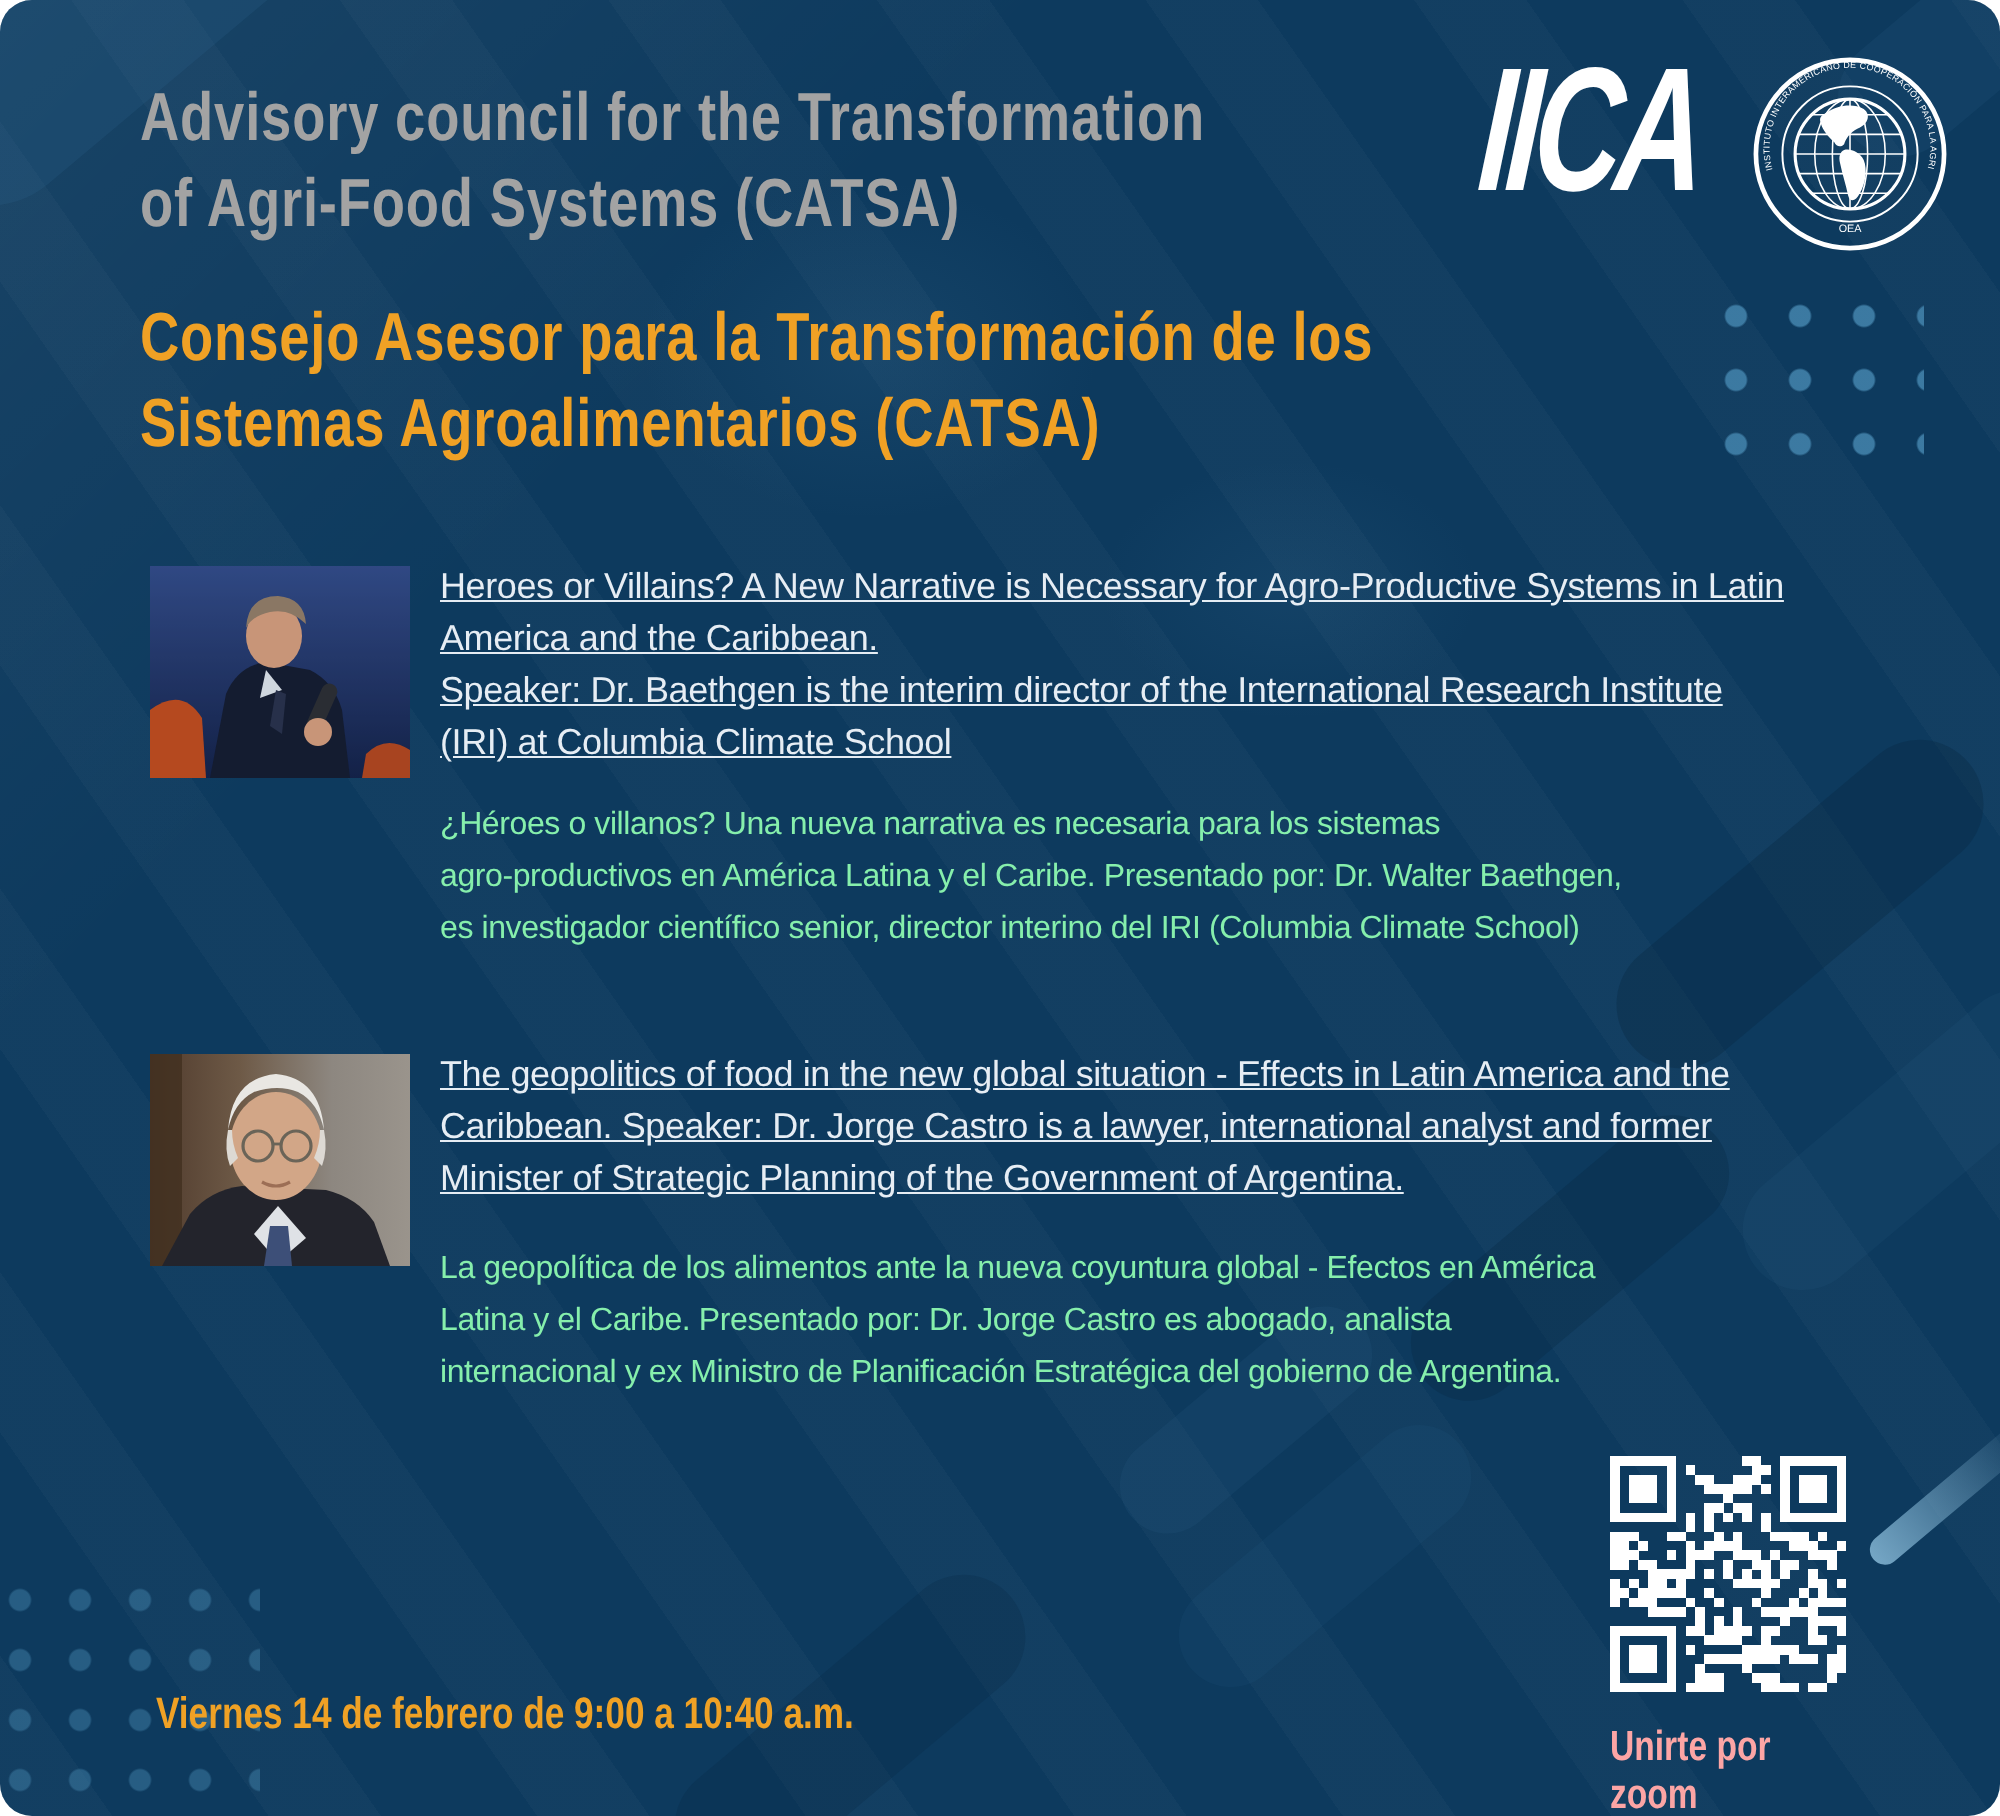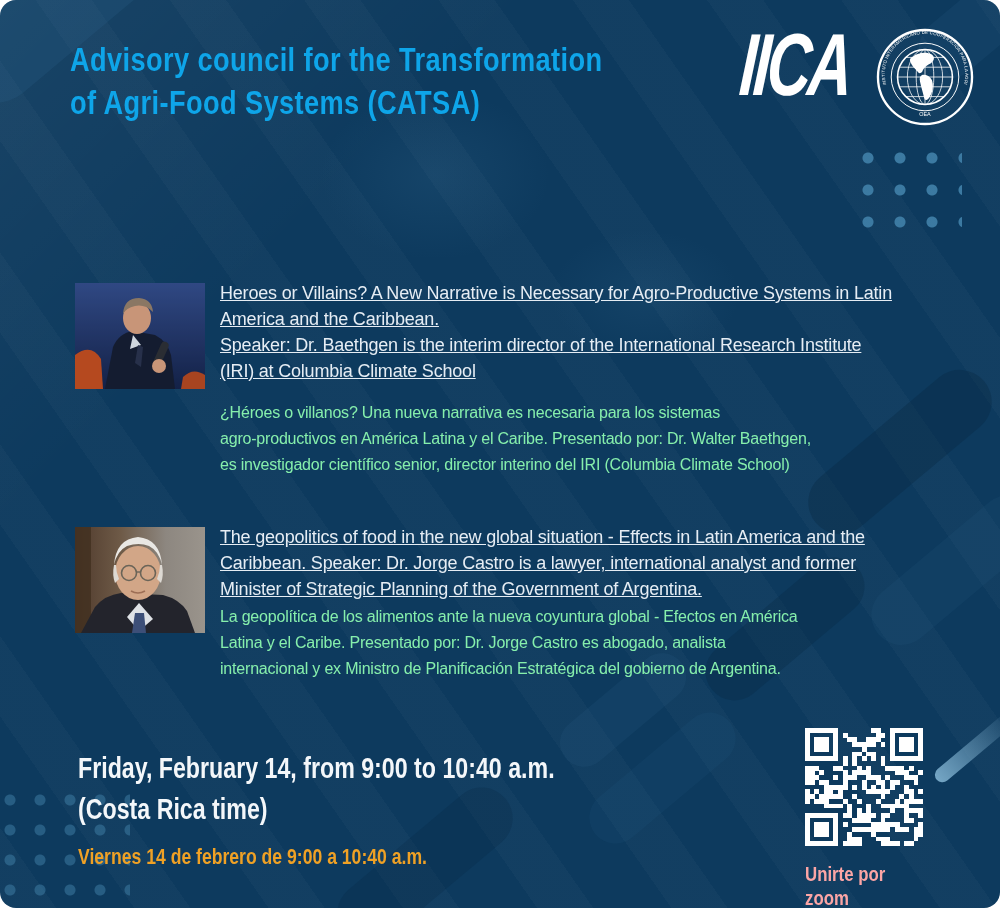--- a/index.html
+++ b/index.html
@@ -19,38 +19,38 @@
   .cap{position:absolute; border-radius:999px; transform:rotate(-40deg);}
   .blob{position:absolute; border-radius:50%;}
   .streak{position:absolute; height:15px; border-radius:8px; transform:rotate(-40deg);
     background:linear-gradient(90deg, rgba(135,185,215,.85), rgba(135,185,215,0));}
   .dots{position:absolute; background-image:radial-gradient(circle at 6px 6px, rgba(62,125,165,.95) 5px, rgba(0,0,0,0) 6px);}
   .dots.top-right{left:862px; top:152px; width:100px; height:96px; background-size:32px 32px;}
   .dots.bottom-left{left:4px; top:794px; width:126px; height:114px; background-size:30px 30px; opacity:.55;}
 
   .cond{display:inline-block; transform:scaleX(.8); transform-origin:0 50%; white-space:pre-line;}
 
-  .title-en{position:absolute; left:70px; top:38px; margin:0; color:#0ea5e9;
+  .title-en{position:absolute; left:70px; top:38px; margin:0; color:#a3a3a3;
     font-size:34px; font-weight:bold; line-height:43px; letter-spacing:.5px;}
   .title-es{position:absolute; left:70px; top:148px; margin:0; color:#f0a125;
     font-size:34px; font-weight:bold; line-height:43px; letter-spacing:.5px;}
 
   .logo{position:absolute; left:744px; top:22px; width:240px; height:110px;}
   .wordmark{position:absolute; left:0; top:-8px; color:#ffffff; font-size:88px; font-weight:bold;
     font-style:italic; letter-spacing:-5px; transform:scaleX(.7) skewX(-6deg); transform-origin:0 0;}
   .seal{position:absolute; left:132px; top:6px; width:98px; height:98px;}
 
   .session{position:absolute; left:0; width:1000px;}
   .photo{position:absolute; left:75px; top:0; width:130px; height:106px; display:block;}
   .txt-en{position:absolute; left:220px; top:-3px; width:760px; margin:0; color:#e6edf4;
     font-size:18px; line-height:26px; letter-spacing:-.2px; white-space:pre-line;text-decoration:underline;}
   .txt-es{position:absolute; left:220px; width:770px; margin:0; color:#86efac;
     font-size:16px; line-height:26px; letter-spacing:-.2px; white-space:pre-line;}
   .s1{top:283px;} .s1 .txt-es{top:117px;}
-  .s2{top:527px;} .s2 .txt-es{top:77px;}
+  .s2{top:527px;} .s2 .txt-es{top:95px;}
 
   .date-en{position:absolute; left:78px; top:748px; margin:0; color:#f4f7fa;
     font-size:29px; font-weight:bold; line-height:41px;}
   .date-es{position:absolute; left:78px; top:836px; margin:0; color:#efa125;
     font-size:22px; font-weight:bold; line-height:41px;}
 
   .qr-wrap{position:absolute; left:805px; top:728px; width:118px;}
   .qr{display:block; width:118px; height:118px;}
   .qr-label{display:block; margin-top:16px; color:#fca5a5; font-size:21px; font-weight:bold;
     text-align:left; width:150px;}
@@ -69,20 +69,22 @@
   <div class="cap" style="left:548px; top:686px; width:150px; height:48px; background:rgba(45,100,140,.15);"></div>
   <div class="cap" style="left:575px; top:752px; width:175px; height:52px; background:rgba(45,100,140,.12);"></div>
   <div class="cap" style="left:320px; top:835px; width:210px; height:62px; background:rgba(8,40,66,.25);"></div>
   <div class="cap" style="left:905px; top:-20px; width:180px; height:60px; background:rgba(45,100,140,.15);"></div>
   <div class="streak" style="left:925px; top:740px; width:100px;"></div>
   <div class="dots top-right"></div>
   <div class="dots bottom-left"></div>
 
   <h1 class="title-en"><span class="cond">Advisory council for the Transformation
 of Agri-Food Systems (CATSA)</span></h1>
+  <h2 class="title-es"><span class="cond">Consejo Asesor para la Transformación de los
+Sistemas Agroalimentarios (CATSA)</span></h2>
 
   <div class="logo">
     <span class="wordmark">IICA</span>
     <svg class="seal" viewBox="0 0 100 100">
       <defs>
         <clipPath id="globeClip">
             <circle cx="50" cy="50" r="28"></circle>
           </clipPath>
         <path id="sealArc" d="M 10.5,58 A 41,41 0 1 1 89.5,58" fill="none"></path>
       </defs>
@@ -161,22 +163,20 @@
       <path d="M56,64 Q63,68 70,64" fill="none" stroke="#9c6e55" stroke-width="1.6"></path>
     </svg>
     <p class="txt-en">The geopolitics of food in the new global situation - Effects in Latin America and the
 Caribbean. Speaker: Dr. Jorge Castro is a lawyer, international analyst and former
 Minister of Strategic Planning of the Government of Argentina.</p>
     <p class="txt-es">La geopolítica de los alimentos ante la nueva coyuntura global - Efectos en América
 Latina y el Caribe. Presentado por: Dr. Jorge Castro es abogado, analista
 internacional y ex Ministro de Planificación Estratégica del gobierno de Argentina.</p>
   </div>
 
-  <p class="date-en"><span class="cond">Friday, February 14, from 9:00 to 10:40 a.m.
-(Costa Rica time)</span></p>
   <p class="date-es"><span class="cond">Viernes 14 de febrero de 9:00 a 10:40 a.m.</span></p>
 
   <div class="qr-wrap">
     <svg id="qr-svg" class="qr" viewBox="0 0 25 25" shape-rendering="crispEdges">
         <g fill="#ffffff">
           <rect x="0" y="0" width="1.03" height="1.03"></rect>
           <rect x="1" y="0" width="1.03" height="1.03"></rect>
           <rect x="2" y="0" width="1.03" height="1.03"></rect>
           <rect x="3" y="0" width="1.03" height="1.03"></rect>
           <rect x="4" y="0" width="1.03" height="1.03"></rect>

